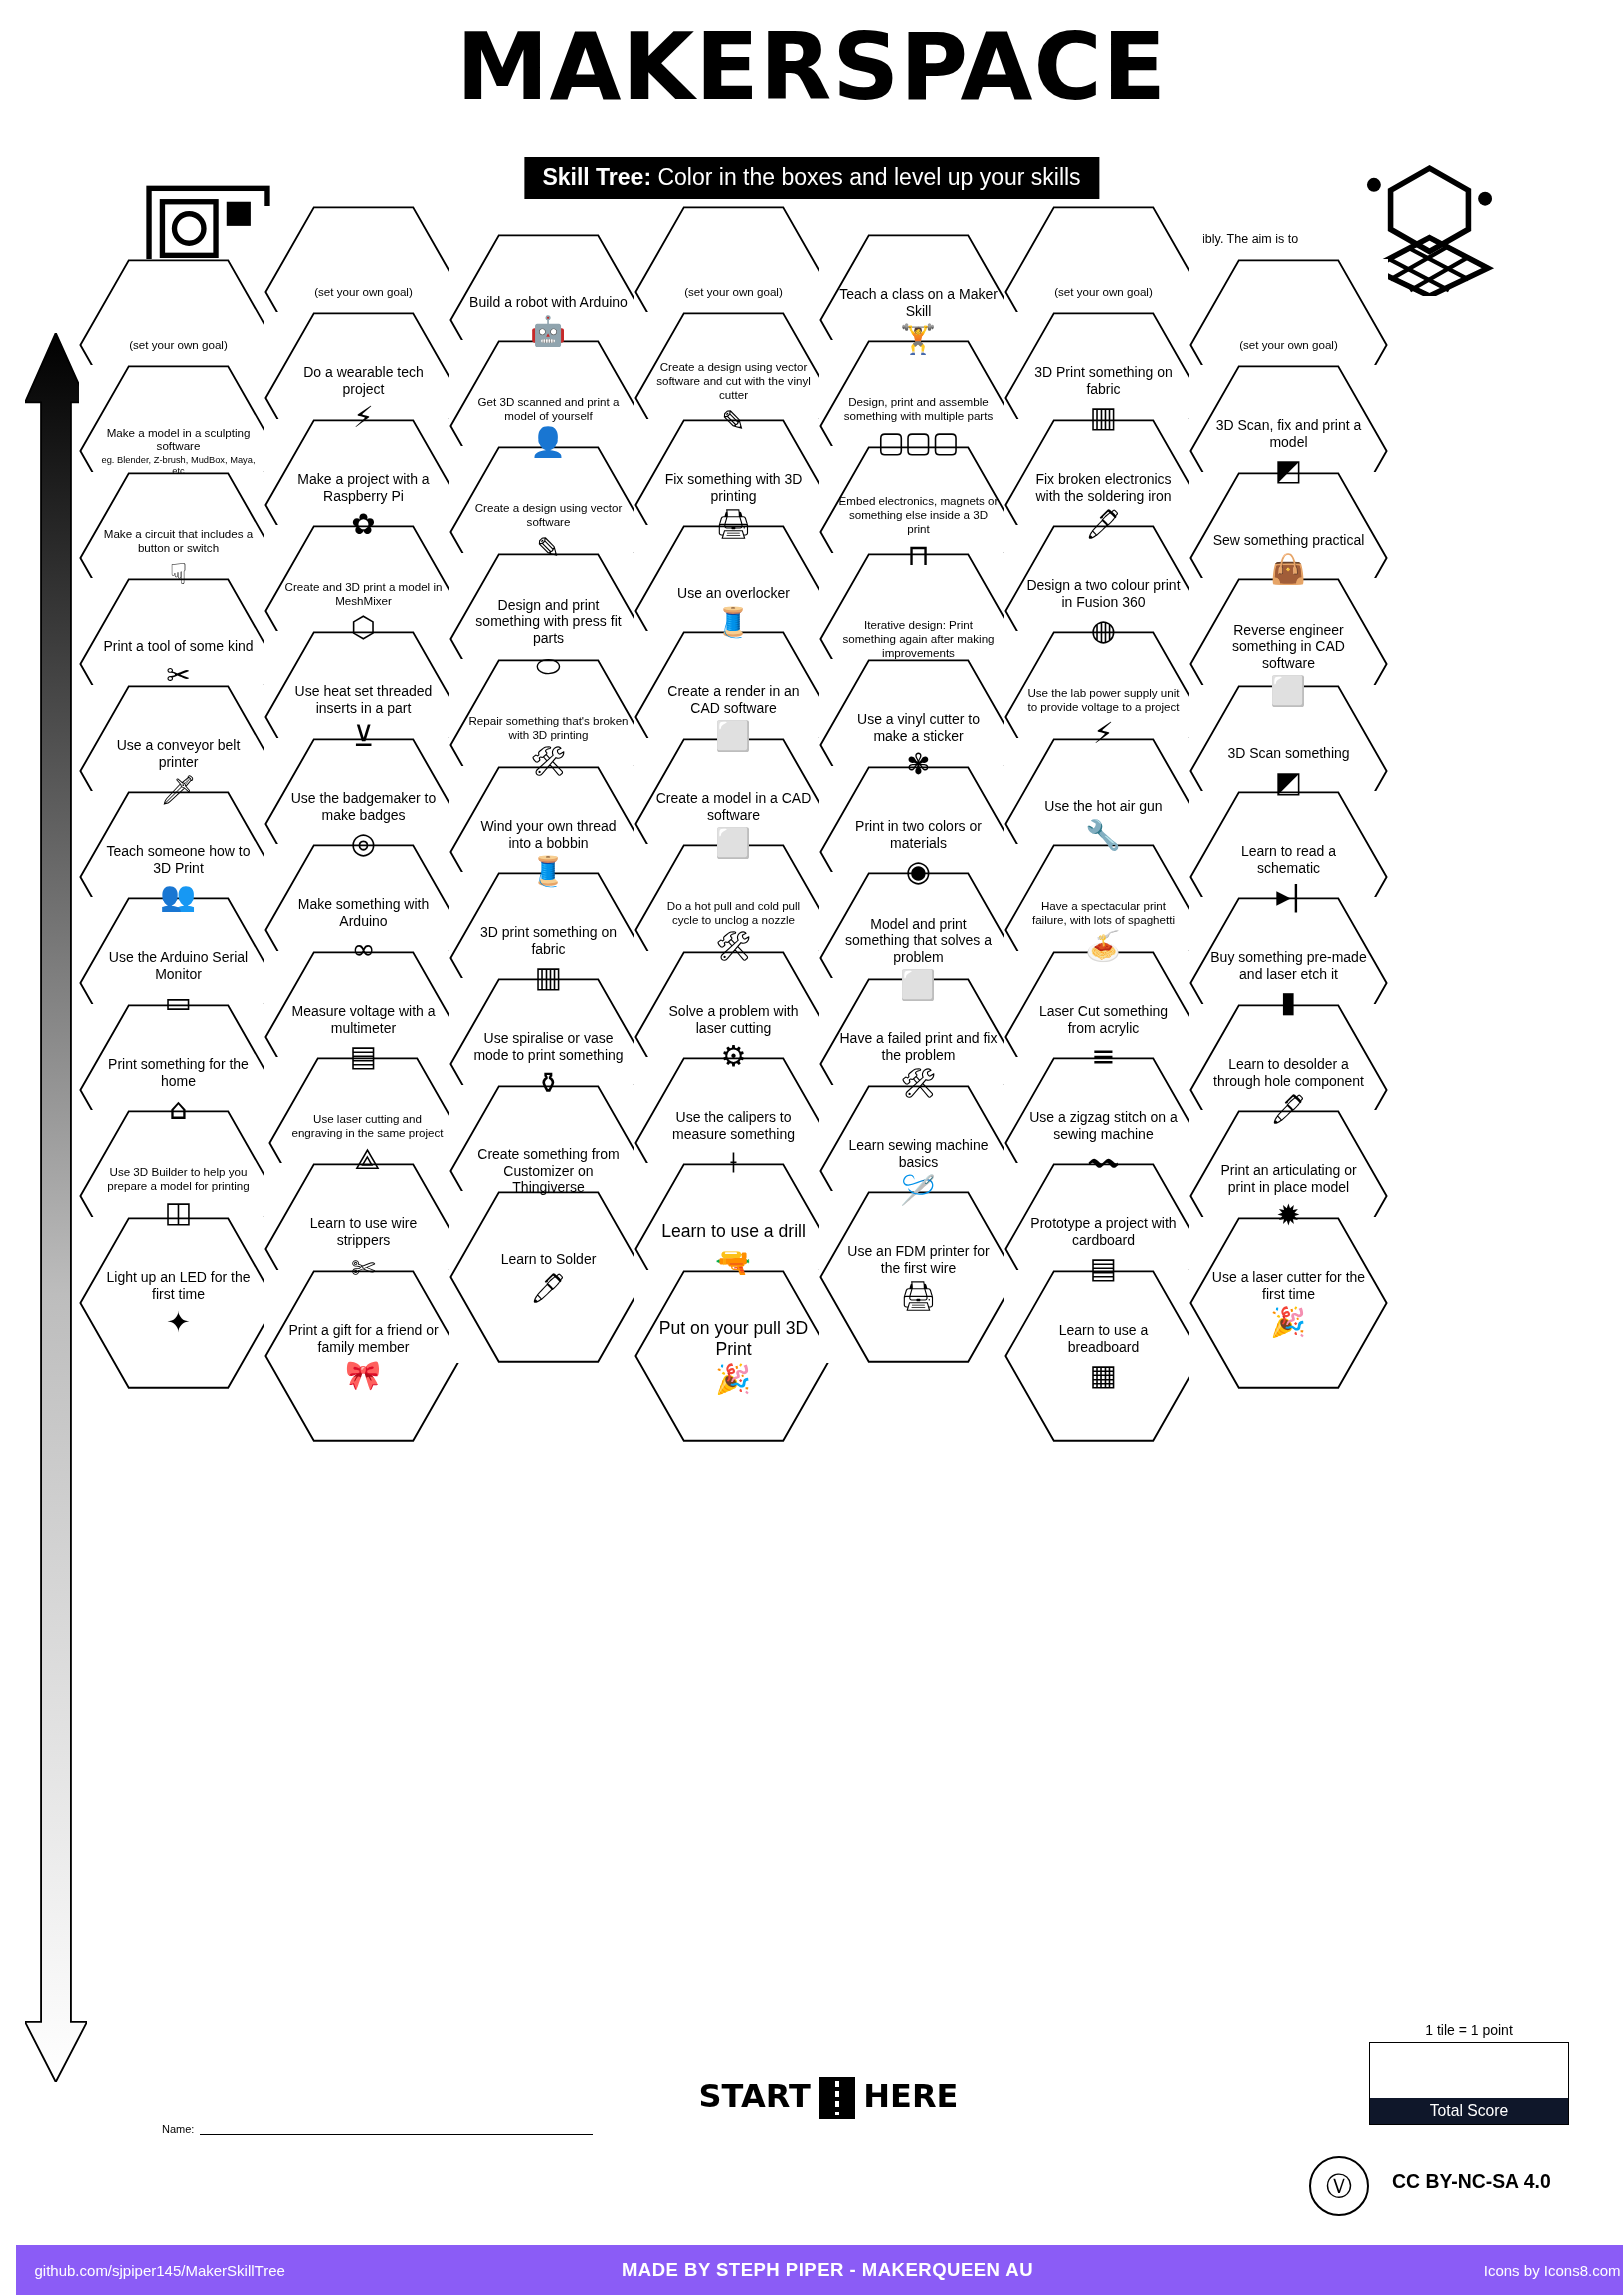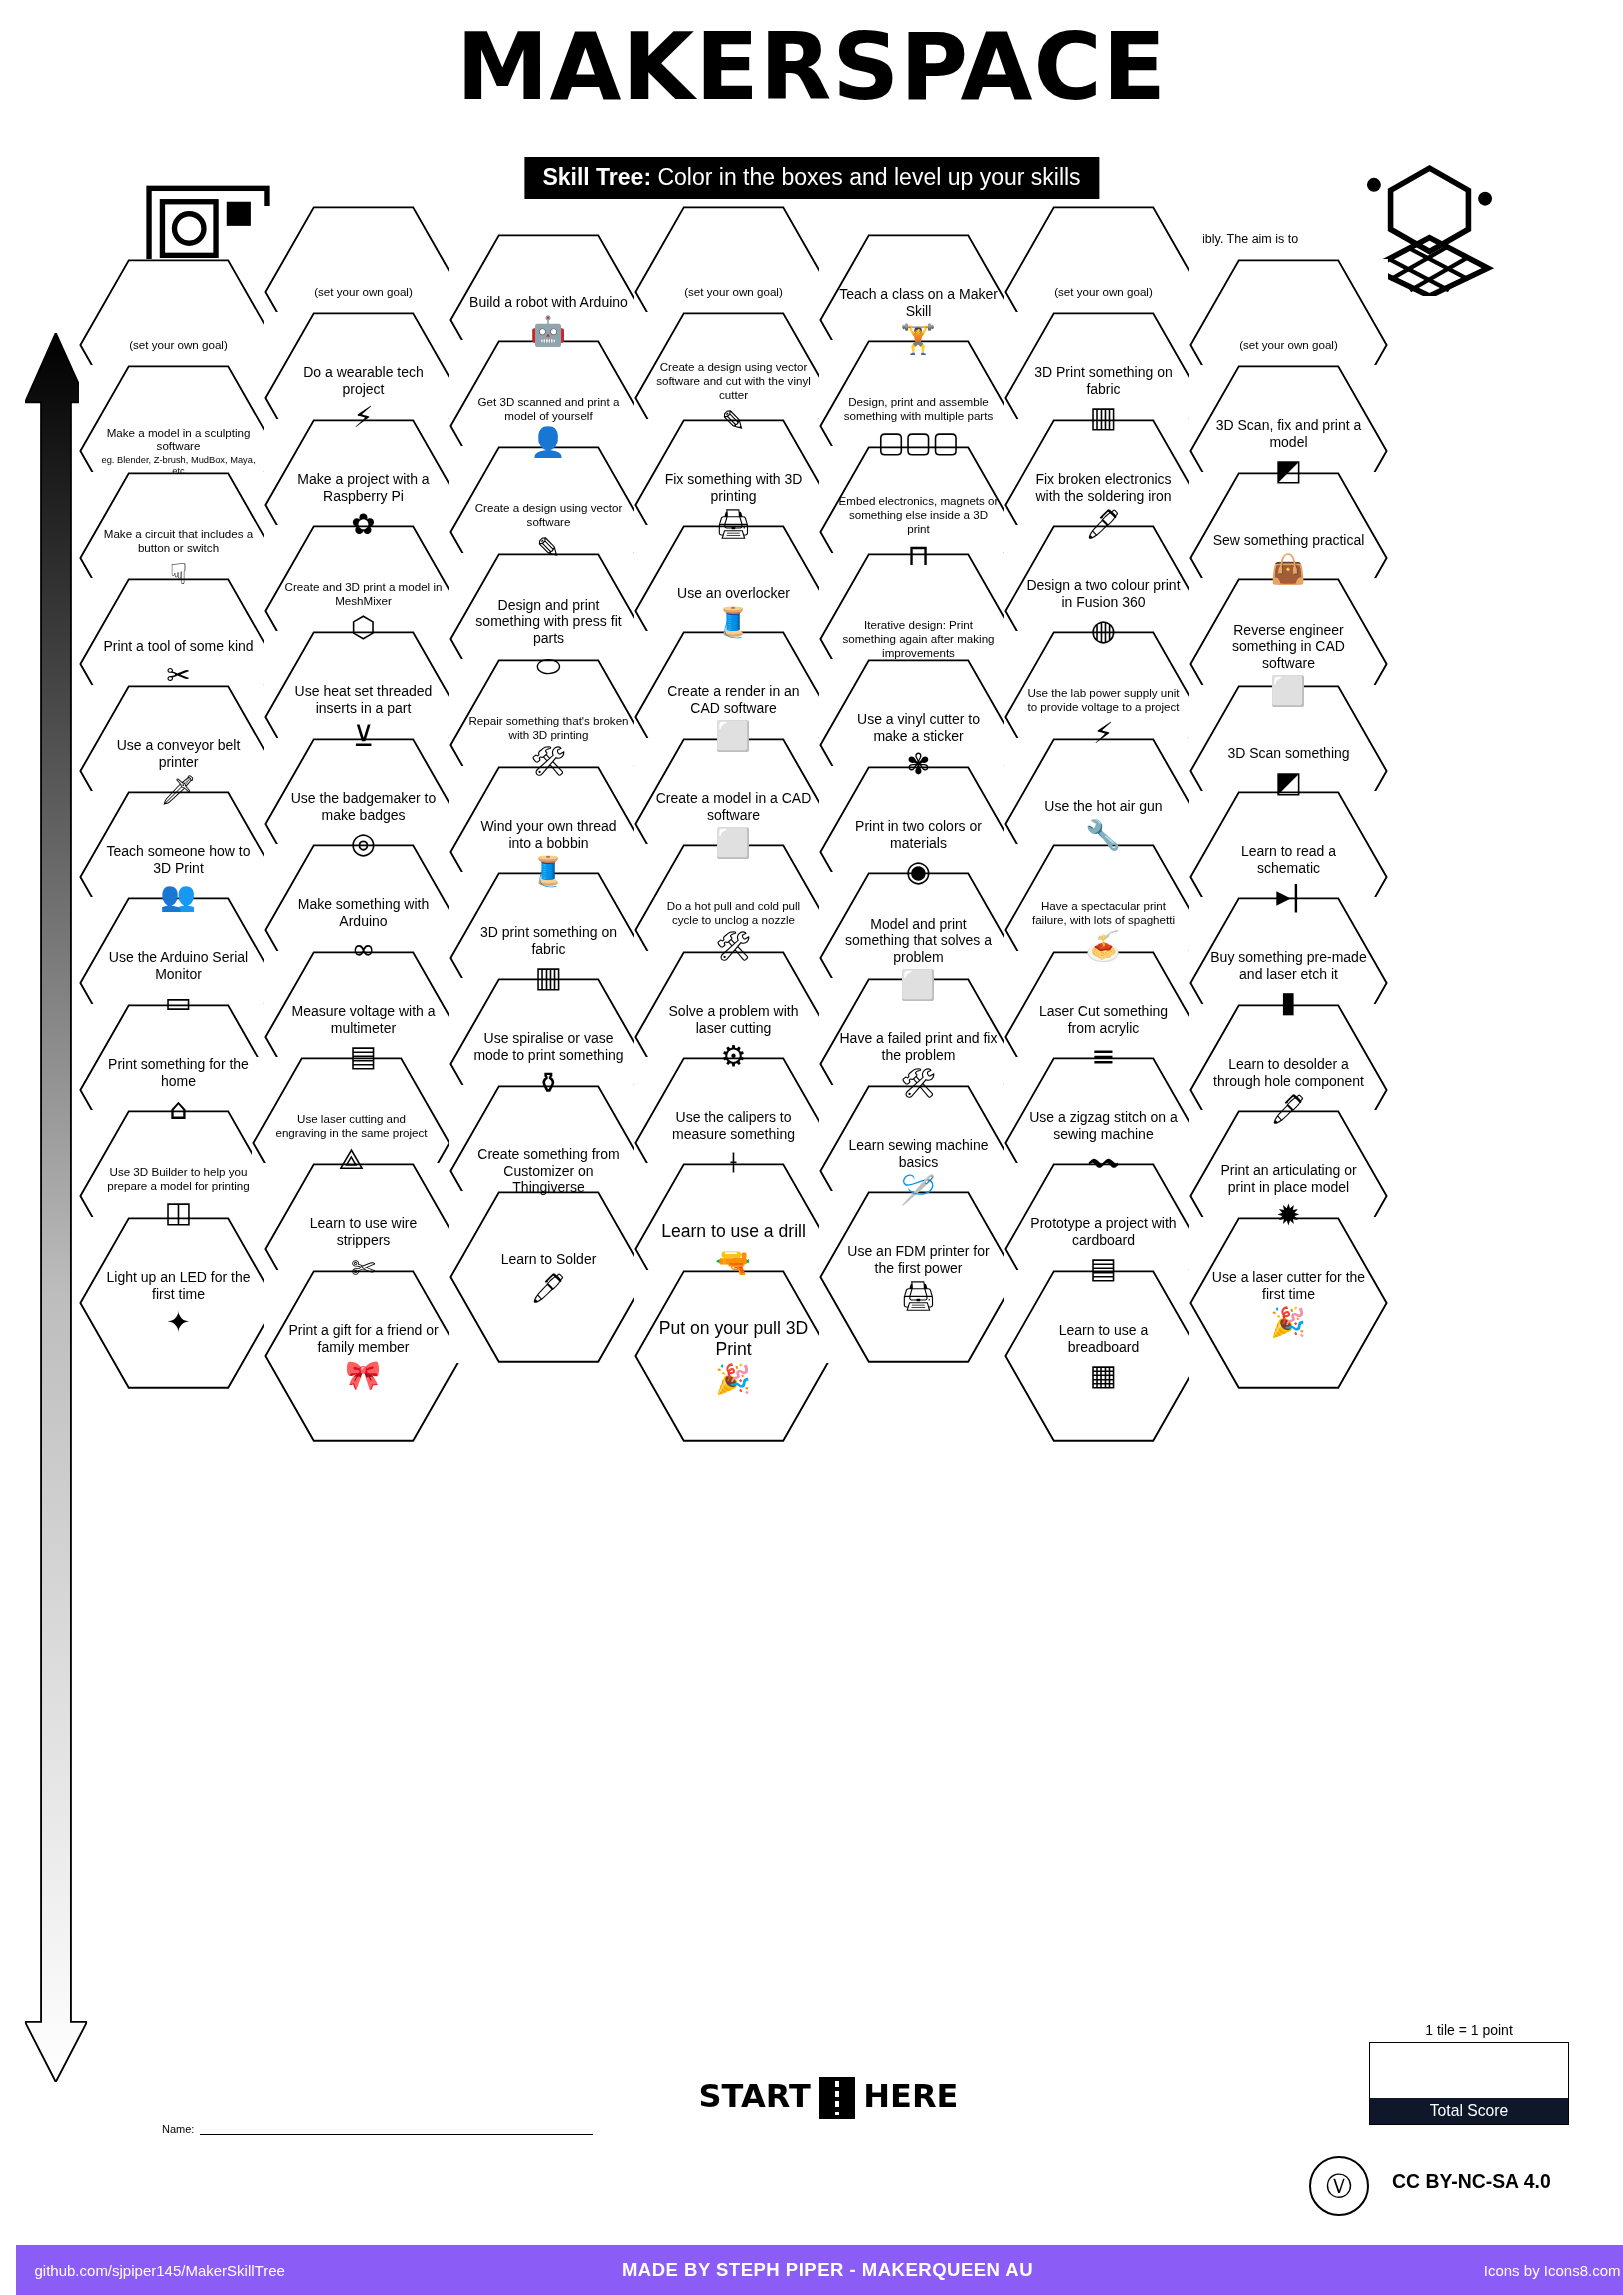--- a/index.html
+++ b/index.html
@@ -349,21 +349,21 @@
       <div class="txt">Make something with Arduino</div>
       <div class="ico">∞</div>
     </div>
     <div class="hex " style="left: 264px; top: 951px;">
       <svg class="hexbg" viewBox="0 0 430 372">
         <polygon points="107.5,3 322.5,3 427,186 322.5,369 107.5,369 3,186" fill="#ffffff" stroke="#000000" stroke-width="4"></polygon>
       </svg>
       <div class="txt">Measure voltage with a multimeter</div>
       <div class="ico">▤</div>
     </div>
-    <div class="hex small" style="left: 252px; top: 1057px;">
+    <div class="hex small" style="left: 268px; top: 1057px;">
       <svg class="hexbg" viewBox="0 0 430 372">
         <polygon points="107.5,3 322.5,3 427,186 322.5,369 107.5,369 3,186" fill="#ffffff" stroke="#000000" stroke-width="4"></polygon>
       </svg>
       <div class="txt">Use laser cutting and engraving in the same project</div>
       <div class="ico">⟁</div>
     </div>
     <div class="hex " style="left: 264px; top: 1163px;">
       <svg class="hexbg" viewBox="0 0 430 372">
         <polygon points="107.5,3 322.5,3 427,186 322.5,369 107.5,369 3,186" fill="#ffffff" stroke="#000000" stroke-width="4"></polygon>
       </svg>
@@ -581,21 +581,21 @@
       <svg class="hexbg" viewBox="0 0 430 372">
         <polygon points="107.5,3 322.5,3 427,186 322.5,369 107.5,369 3,186" fill="#ffffff" stroke="#000000" stroke-width="4"></polygon>
       </svg>
       <div class="txt">Learn sewing machine basics</div>
       <div class="ico">🪡</div>
     </div>
     <div class="hex " style="left: 819px; top: 1191px;">
       <svg class="hexbg" viewBox="0 0 430 372">
         <polygon points="107.5,3 322.5,3 427,186 322.5,369 107.5,369 3,186" fill="#ffffff" stroke="#000000" stroke-width="4"></polygon>
       </svg>
-      <div class="txt">Use an FDM printer for the first power</div>
+      <div class="txt">Use an FDM printer for the first wire</div>
       <div class="ico">🖨</div>
     </div>
     <div class="hex goal empty" style="left: 1004px; top: 206px;">
       <svg class="hexbg" viewBox="0 0 430 372">
         <polygon points="107.5,3 322.5,3 427,186 322.5,369 107.5,369 3,186" fill="#ffffff" stroke="#000000" stroke-width="4"></polygon>
       </svg>
       <div class="txt">(set your own goal)</div>
     </div>
     <div class="hex " style="left: 1004px; top: 312px;">
       <svg class="hexbg" viewBox="0 0 430 372">

